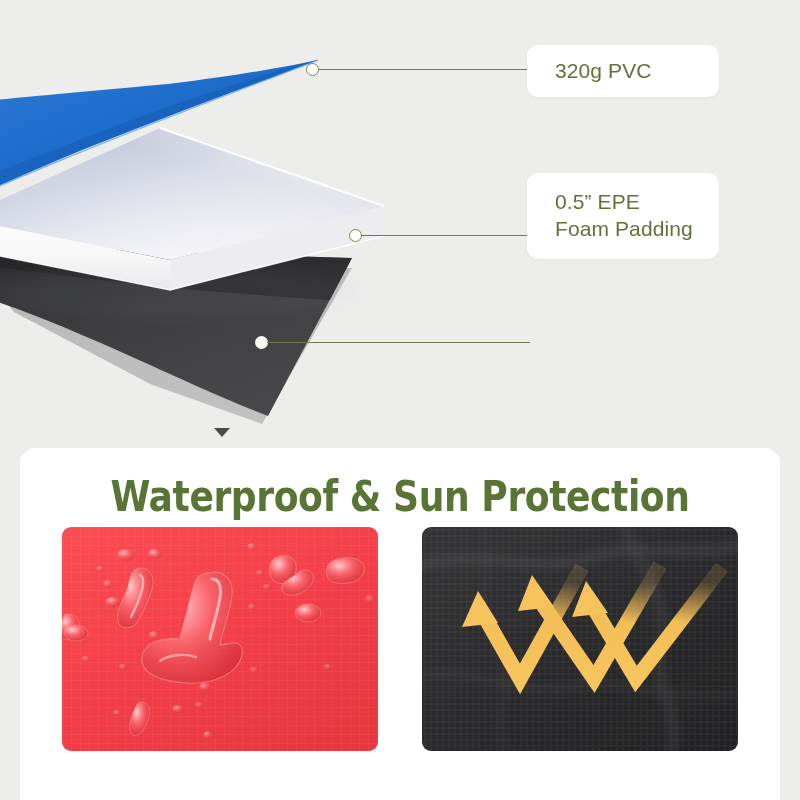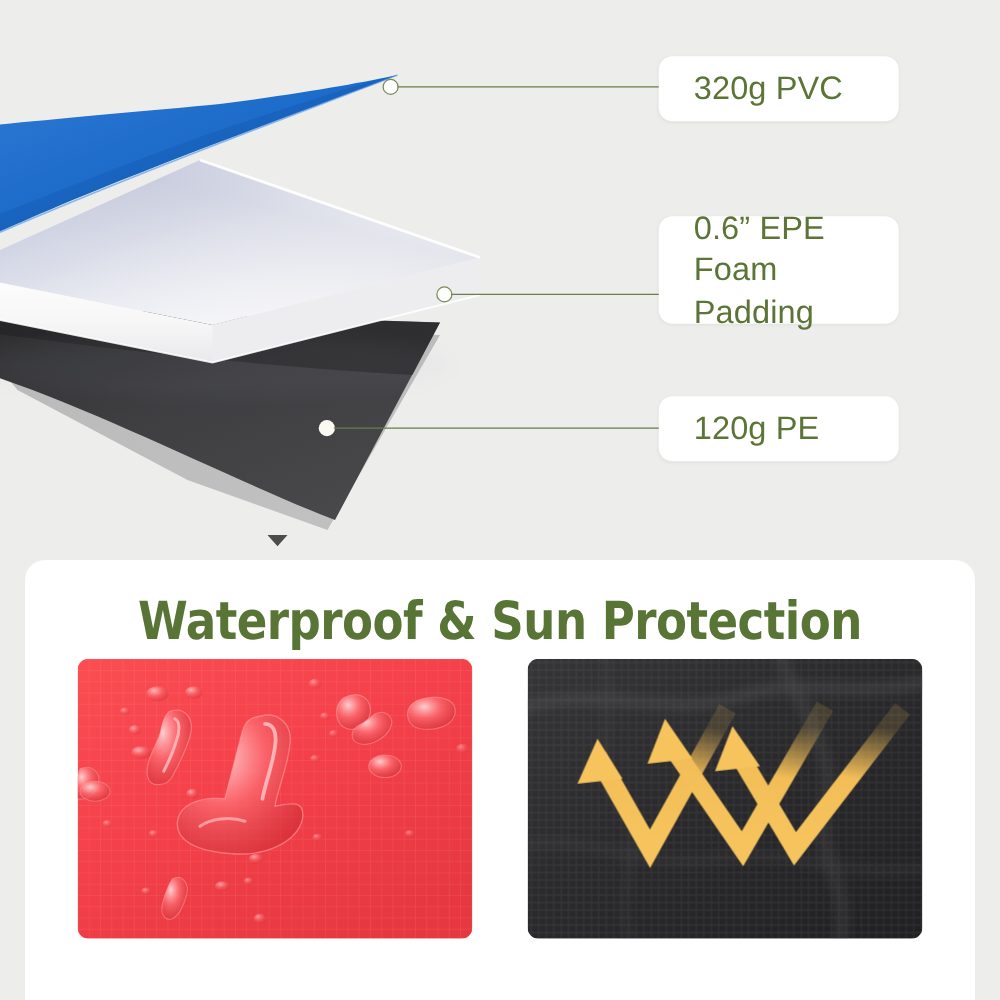--- a/index.html
+++ b/index.html
@@ -49,21 +49,21 @@
   
   .callout {
     position: absolute;
     background: #ffffff;
     border-radius: 11px;
     box-sizing: border-box;
     display: flex;
     align-items: center;
     padding-left: 28px;
     color: #5c7536;
-    font-size: 26px;
+    font-size: 21px;
     line-height: 1.28;
     letter-spacing: .1px;
     box-shadow: 0 1px 3px rgba(0,0,0,.05);
   }
   .callout .txt { white-space: pre-line; }
 
   
   #feature-card {
     position: absolute;
     left: 20px;
@@ -185,29 +185,26 @@
 
   <div class="marker-ring" style="left:306px; top:63px;"></div>
   <div class="leader-line" style="left:318px; top:69px; width:212px;"></div>
   <div class="callout" style="left:527px; top:45px; width:192px; height:52px;">
     <span class="txt">320g PVC</span>
   </div>
 
   <div class="marker-ring" style="left:349px; top:229px;"></div>
   <div class="leader-line" style="left:361px; top:235px; width:169px;"></div>
   <div class="callout" style="left:527px; top:173px; width:192px; height:86px;">
-    <span class="txt">0.6” EPE
+    <span class="txt">0.5” EPE
 Foam Padding</span>
   </div>
 
   <div class="marker-dot" style="left:255px; top:336px;"></div>
   <div class="leader-line" style="left:267px; top:342px; width:263px;"></div>
-  <div class="callout" style="left:527px; top:317px; width:192px; height:52px;">
-    <span class="txt">120g PE</span>
-  </div>
 
   <div id="section-arrow"></div>
 
   <div id="feature-card">
 
     <div id="feature-heading">Waterproof &amp; Sun Protection</div>
 
     <div class="photo-panel" id="panel-waterproof">
       <svg width="316" height="224" viewBox="0 0 316 224" xmlns="http://www.w3.org/2000/svg">
         <defs>

